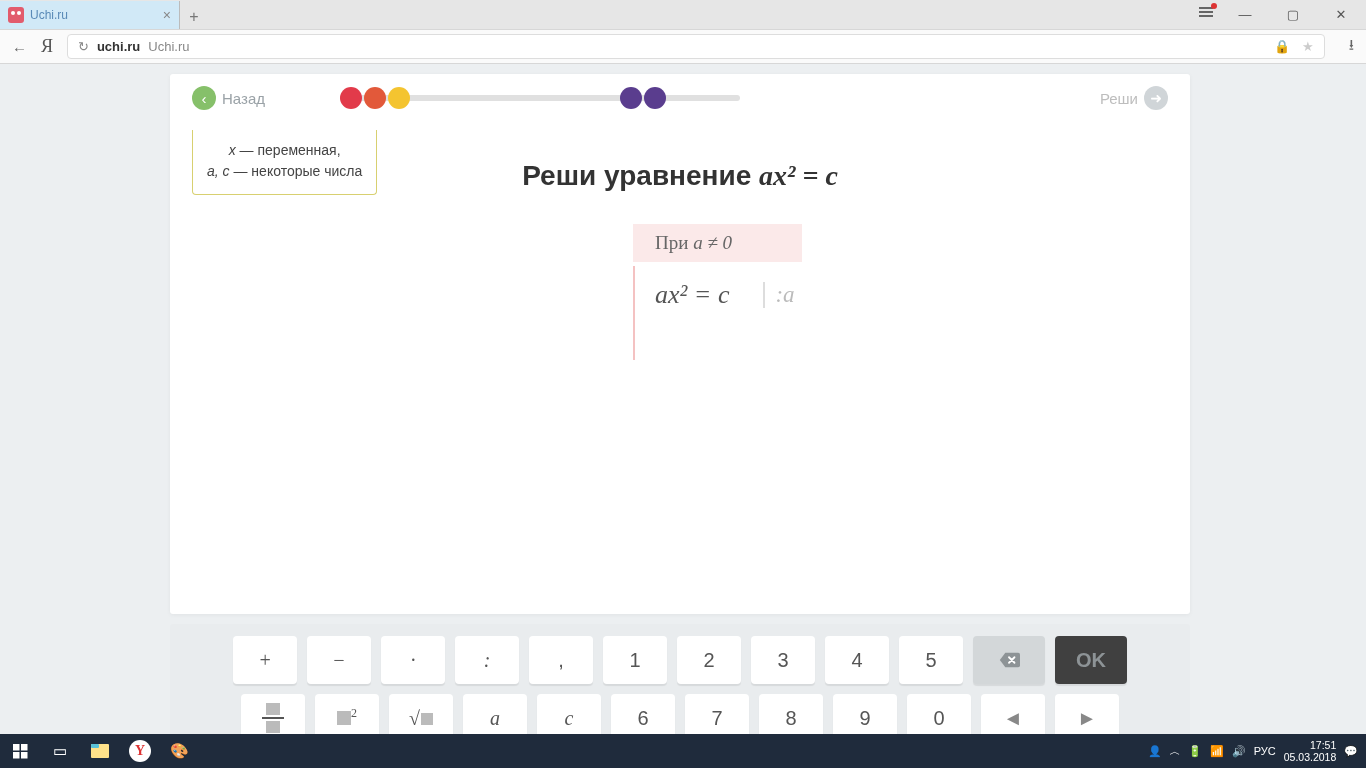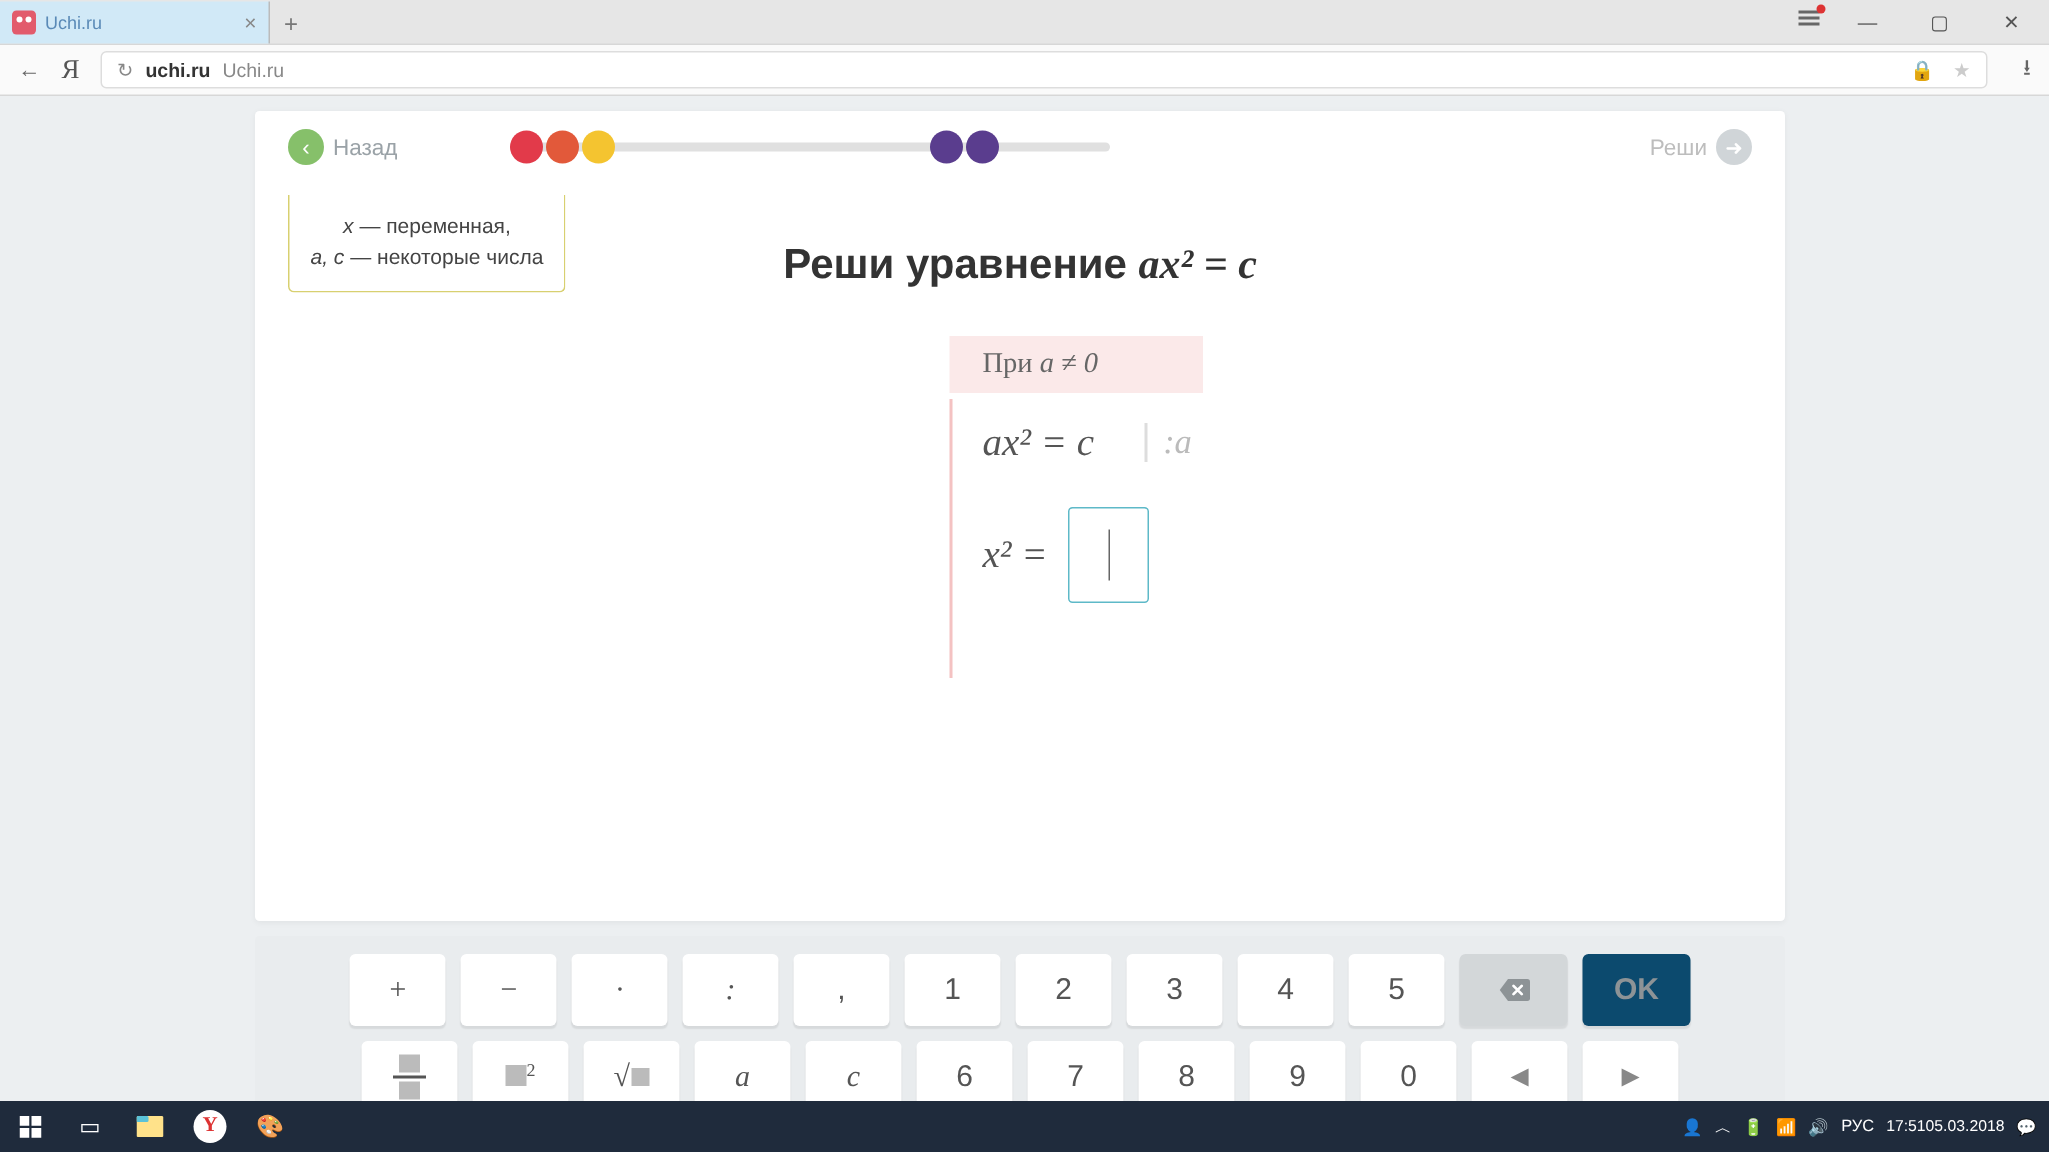--- a/index.html
+++ b/index.html
@@ -54,32 +54,32 @@
   .answer-input { width: 54px; height: 64px; border: 1.5px solid #5eb9c8; border-radius: 3px; margin-left: 14px; display: flex; align-items: center; justify-content: center; }
   .cursor { width: 1px; height: 34px; background: #666; animation: blink 1s step-start infinite; }
   @keyframes blink { 50% { opacity: 0; } }
 
   
   .vkbd { position: absolute; left: 170px; top: 560px; width: 1020px; height: 130px; background: #e9ecee; border-radius: 3px; padding: 12px 30px; display: flex; flex-direction: column; gap: 10px; }
   .krow { display: flex; gap: 10px; justify-content: center; }
   .key { width: 64px; height: 48px; background: #fff; border-radius: 4px; box-shadow: 0 2px 1px rgba(0,0,0,0.08); display: flex; align-items: center; justify-content: center; font-size: 20px; color: #555; font-family: Georgia, serif; font-style: italic; cursor: pointer; }
   .key.plain { font-style: normal; font-family: Arial, sans-serif; }
   .key.wide { width: 72px; }
-  .key.ok { background: #0c4a6e; color: #8d9396; width: 72px; font-style: normal; font-family: Arial, sans-serif; font-weight: 600; }
+  .key.ok { background: #404040; color: #8d9396; width: 72px; font-style: normal; font-family: Arial, sans-serif; font-weight: 600; }
   .key.bksp { background: #d3d7d9; width: 72px; }
   .key svg { width: 22px; height: 22px; }
   .key .frac { display: flex; flex-direction: column; align-items: center; font-size: 13px; gap: 2px; }
   .key .frac .box { width: 14px; height: 12px; background: #bbb; }
   .key .frac .line { width: 22px; height: 1.5px; background: #555; }
 
   
   .taskbar { position: absolute; left: 0; right: 0; bottom: 0; height: 34px; background: #1f2b3c; display: flex; align-items: center; color: #fff; font-size: 11px; }
   .taskbar .tb-ico { width: 40px; height: 34px; display: flex; align-items: center; justify-content: center; color: #fff; cursor: pointer; font-size: 15px; }
   .taskbar .right { margin-left: auto; display: flex; align-items: center; gap: 8px; padding-right: 8px; }
-  .taskbar .clock { display: flex; flex-direction: row; align-items: flex-end; line-height: 1.15; font-size: 10.5px; }
+  .taskbar .clock { display: flex; flex-direction: column; align-items: flex-end; line-height: 1.15; font-size: 10.5px; }
   .tb-yandex { width: 22px; height: 22px; border-radius: 50%; background: #fff; color: #d33; font-family: Georgia, serif; font-weight: bold; display: flex; align-items: center; justify-content: center; font-size: 14px; }
 </style>
 </head>
 <body>
 
 <div class="tab-bar">
   <div class="tab">
     <div class="favicon"></div>
     <span class="title">Uchi.ru</span>
     <span class="close">×</span>
@@ -147,26 +147,20 @@
     </div>
 
     <div class="work-area">
       <div class="condition">
         <span style="font-style:normal;">При </span><span>a ≠ 0</span>
       </div>
       <div class="solution-block">
         <div class="eq-row">
           <span>ax² = c</span>
           <span class="divider-op">:a</span>
-        </div>
-        <div class="eq-row">
-          <span>x² =</span>
-          <div class="answer-input">
-            <span class="cursor"></span>
-          </div>
         </div>
       </div>
     </div>
   </div>
 
   <div class="vkbd">
     <div class="krow" id="krow1">
         <div class="key">+</div>
         <div class="key">−</div>
         <div class="key">·</div>

